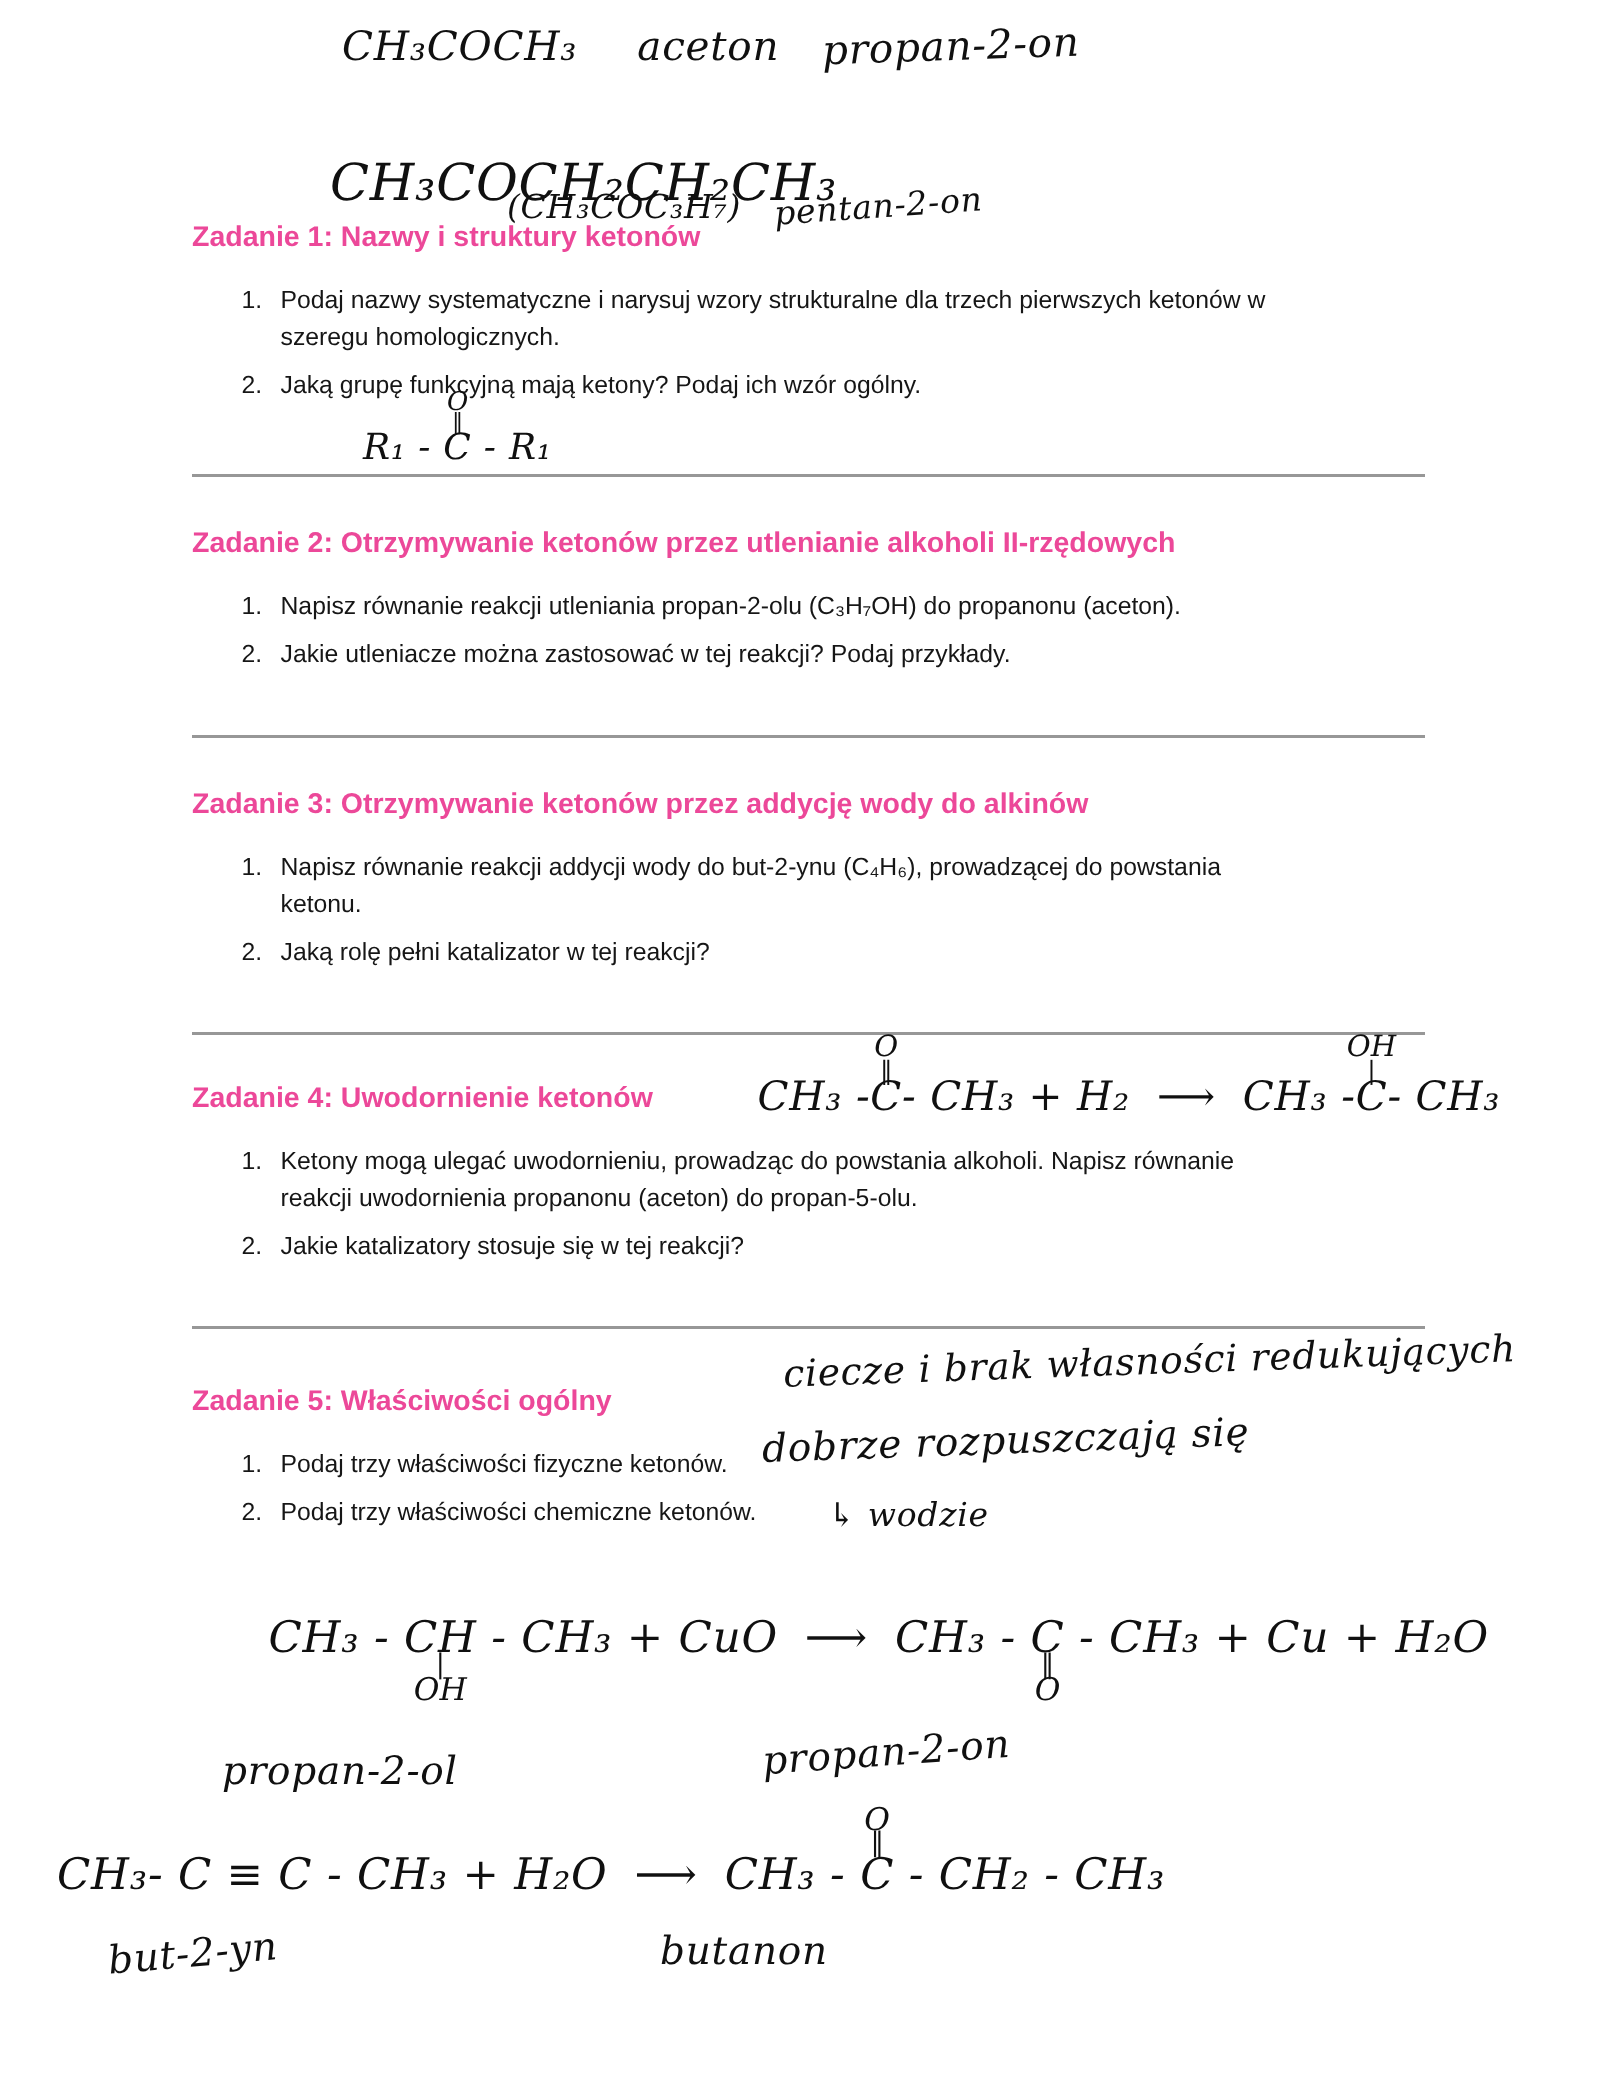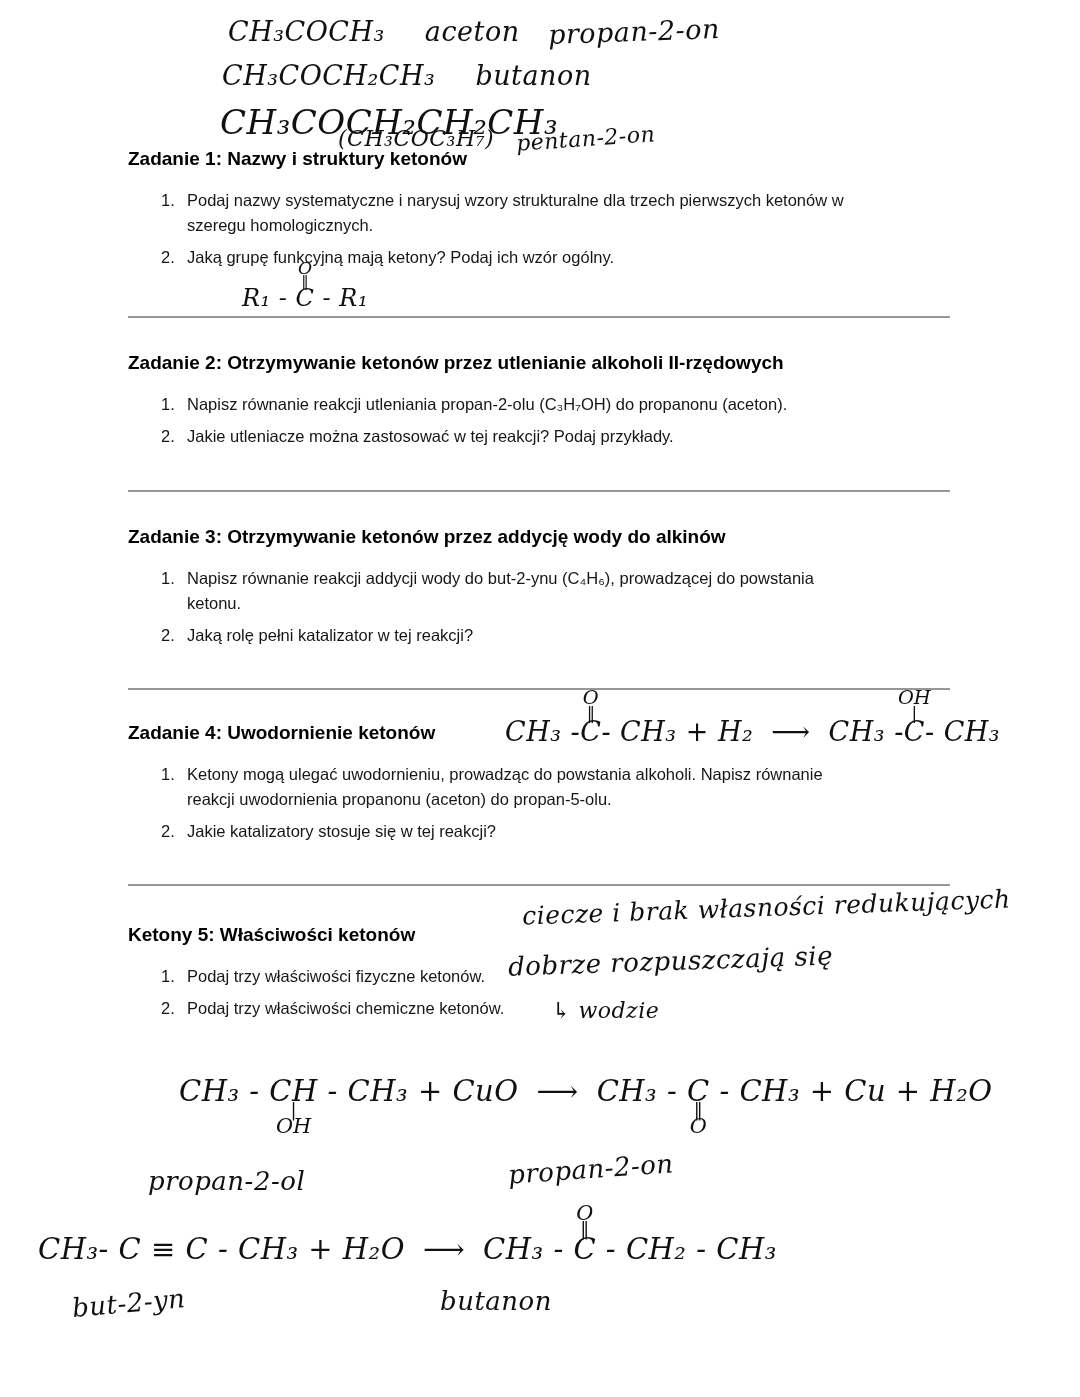--- a/index.html
+++ b/index.html
@@ -7,21 +7,21 @@
     position:relative;
     width:1080px;
     height:1397px;
     background:#ffffff;
     font-family:"Liberation Sans","DejaVu Sans",sans-serif;
     color:#161616;
     overflow:hidden;
   }
   
   .task{position:absolute;left:128px;width:822px;}
-  .task h2{font-size:19px;font-weight:700;margin:0 0 18px 0;color:#000000;}
+  .task h2{font-size:19px;font-weight:700;margin:0 0 18px 0;color:#ec4899;}
   .items{padding-left:33px;width:742px;box-sizing:border-box;}
   .item{display:flex;margin-bottom:7px;font-size:16.5px;line-height:1.5;}
   .item .num{flex:0 0 26px;}
   .item .txt{flex:1;}
   .rule{position:absolute;left:128px;width:822px;height:2px;background:#979797;}
   
   .hw{
     position:absolute;
     font-family:"DejaVu Serif","DejaVu Sans",serif;
     font-style:italic;
@@ -44,23 +44,20 @@
   .r-4{transform:rotate(-4deg);display:inline-block;}
   .r-5{transform:rotate(-5deg);display:inline-block;}
 </style>
 </head>
 <body>
 
 <div class="page">
 
   <div class="hw" style="left:228px;top:16px;font-size:27px;">
     <span>CH₃COCH₃</span><span class="gap40">aceton</span><span class="gap28 r-2">propan-2-on</span>
-  </div>
-  <div class="hw" style="left:222px;top:60px;font-size:27px;">
-    <span>CH₃COCH₂CH₃</span><span class="gap40">butanon</span>
   </div>
   <div class="hw" style="left:220px;top:102px;font-size:34px;">
     <span>CH₃COCH₂CH₂CH₃</span>
   </div>
   <div class="hw" style="left:338px;top:126px;font-size:22px;">
     <span>(CH₃COC₃H₇)</span><span class="gap22 r-4">pentan-2-on</span>
   </div>
 
   <section class="task" style="top:148px;">
     <h2>Zadanie 1: Nazwy i struktury ketonów</h2>
@@ -137,21 +134,21 @@
           <span class="bond">‖</span>
         </span><span>C</span></span><span>- CH₃ + H₂</span><span class="arrow">⟶</span><span>CH₃ -</span><span class="stack"><span class="over">
           <span class="lbl">OH</span>
           <span class="bond">|</span>
         </span><span>C</span></span><span>- CH₃</span>
   </div>
 
   <div class="rule" style="top:884px;"></div>
 
   <section class="task" style="top:924px;">
-    <h2>Ketony 5: Właściwości ketonów</h2>
+    <h2>Zadanie 5: Właściwości ogólny</h2>
     <div class="items">
       <div class="item">
         <span class="num">1.</span>
         <span class="txt">Podaj trzy właściwości fizyczne ketonów.</span>
       </div>
       <div class="item">
         <span class="num">2.</span>
         <span class="txt">Podaj trzy właściwości chemiczne ketonów.</span>
       </div>
     </div>

